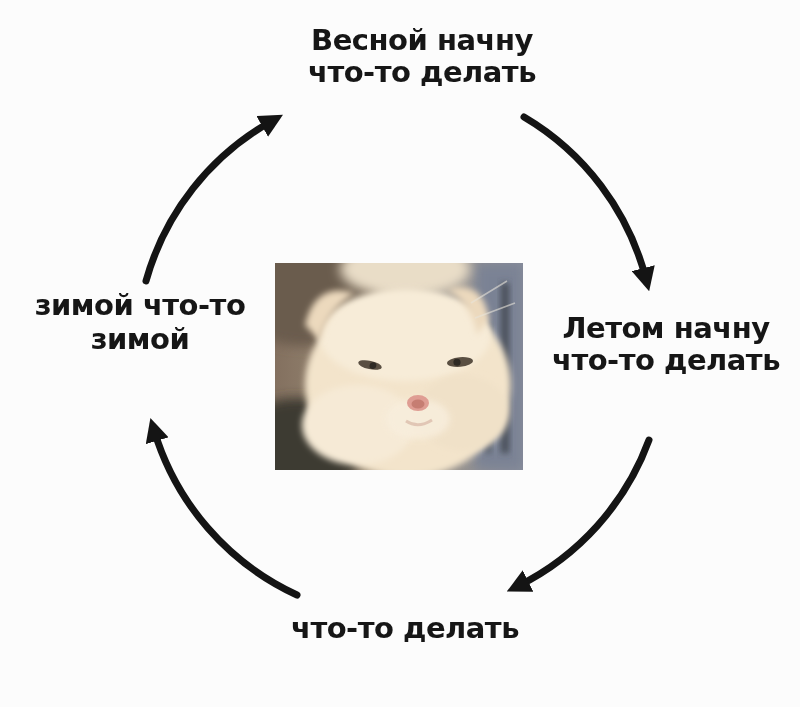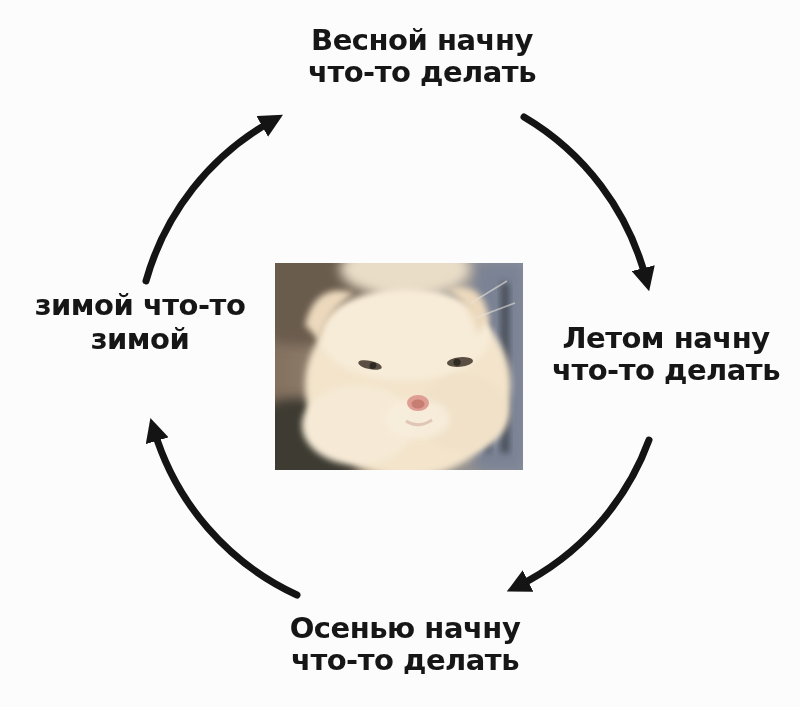--- a/index.html
+++ b/index.html
@@ -20,21 +20,21 @@
   .node {
     position: absolute;
     text-align: center;
     font-size: 29px;
     line-height: 32px;
     letter-spacing: -0.5px;
     white-space: nowrap;
   }
   .node .line { display: block; }
   .node-spring { left: 272px; top: 24px;  width: 300px; }
-  .node-summer { left: 546px; top: 322px; width: 240px; text-align: center; }
+  .node-summer { left: 546px; top: 312px; width: 240px; text-align: center; }
   .node-autumn { left: 255px; top: 612px; width: 300px; }
   .node-winter { left: 0px;   top: 288px; width: 280px; line-height: 34px; }
   .arrows {
     position: absolute;
     left: 0; top: 0;
     pointer-events: none;
   }
   .kitten {
     position: absolute;
     left: 275px; top: 263px;
@@ -112,21 +112,20 @@
     <span class="line">Весной начну</span>
     <span class="line">что-то делать</span>
   </div>
 
   <div class="node node-summer">
     <span class="line">Летом начну</span>
     <span class="line">что-то делать</span>
   </div>
 
   <div class="node node-autumn">
-    <span class="line">Осенью начну</span>
     <span class="line">что-то делать</span>
   </div>
 
   <div class="node node-winter">
     <span class="line">зимой что-то</span>
     <span class="line">зимой</span>
   </div>
 
 </div>
 

